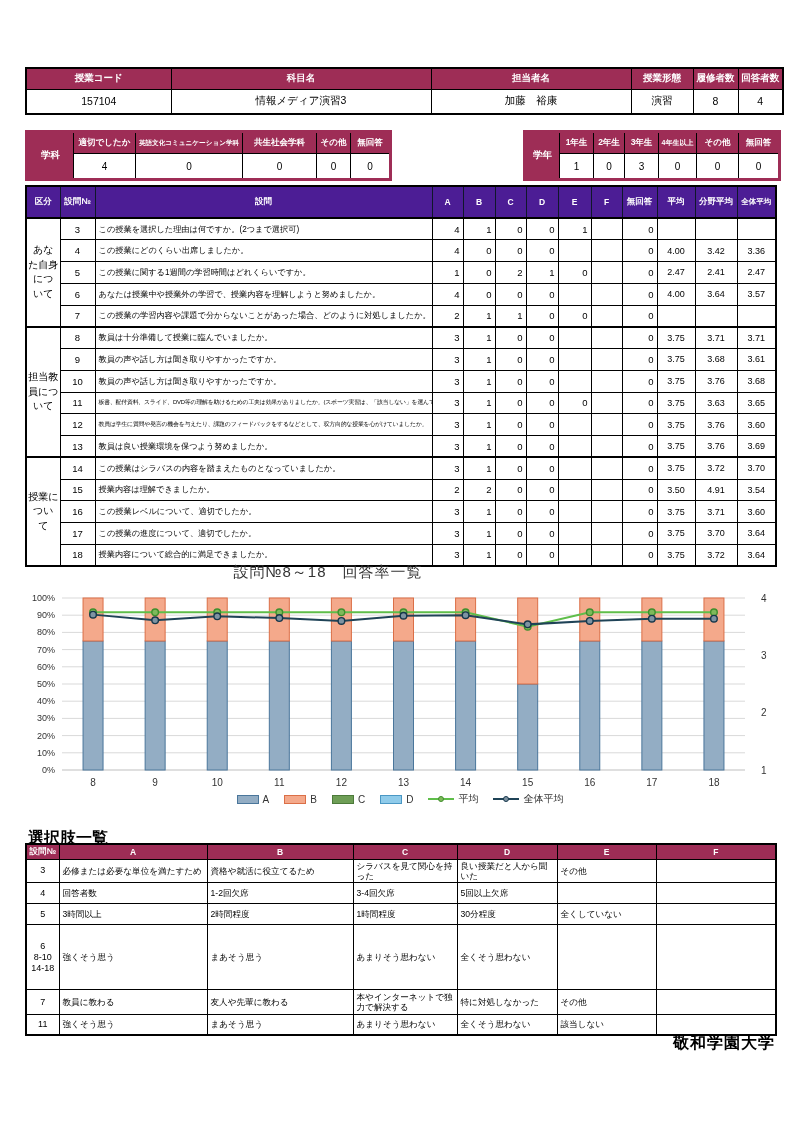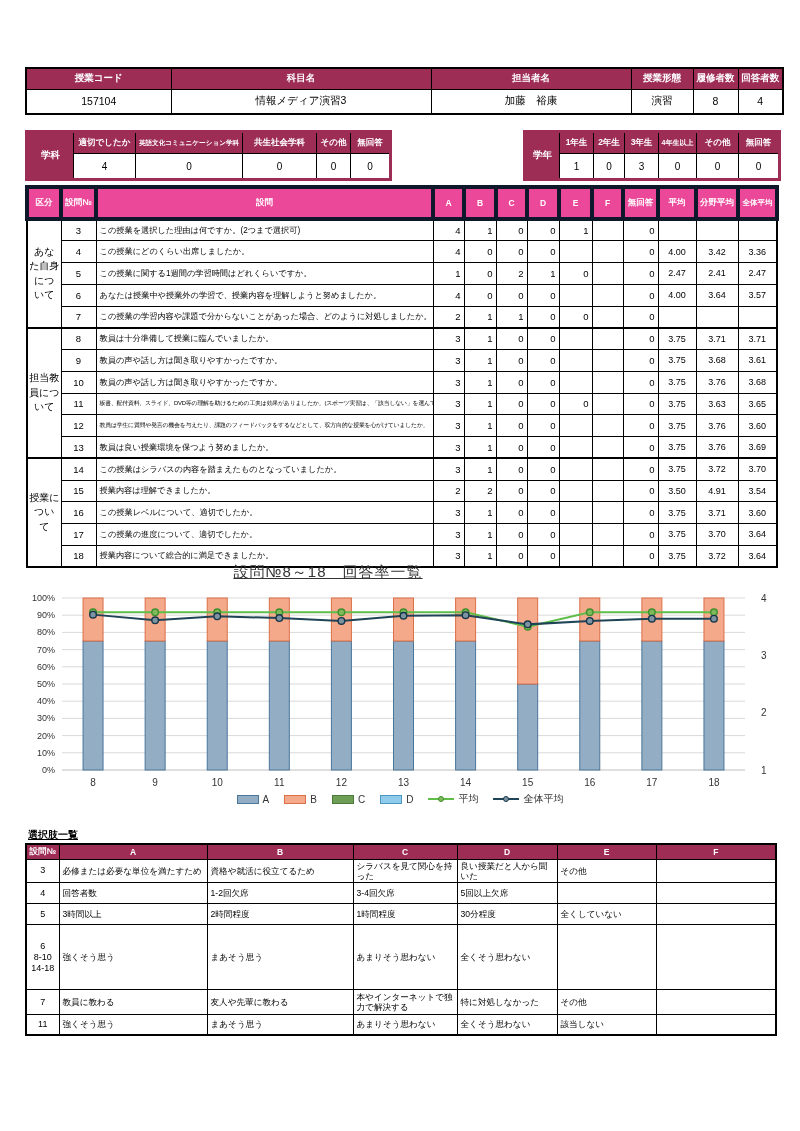--- a/index.html
+++ b/index.html
@@ -25,50 +25,50 @@
   #grade-table { left: 523px; top: 130px; width: 255px; }
   .side-table th { background: #9E2D56; color: #fff; font-size: 8.5px; font-weight: bold;
                    height: 22px; border: 1px solid #000; text-align: center; white-space: nowrap; }
   .side-table td { font-size: 10px; text-align: center; height: 26px; border: 1px solid #000; background:#fff; }
   .side-table .rowlabel { background: #9E2D56; color: #fff; font-size: 9.5px; font-weight: bold; }
   #dept-table tr:first-child th:nth-child(3) { font-size: 6.6px; }
   #grade-table tr:first-child th:nth-child(5) { font-size: 7px; }
 
   
   #main-table { position: absolute; left: 25px; top: 185px; width: 750px; border: 2px solid #000; }
-  #main-table th { background: #ec4899; color: #fff; font-size: 8.5px; font-weight: bold;
-                   height: 32px; border: 4px solid #0f172a; text-align: center; white-space: nowrap; }
+  #main-table th { background: #4c1d95; color: #fff; font-size: 8.5px; font-weight: bold;
+                   height: 32px; border: 1px solid #0f172a; text-align: center; white-space: nowrap; }
   #main-table th:nth-child(13) { font-size: 7.5px; }
   #main-table td { border: 1px solid #000; font-size: 9px; color: #000; vertical-align: middle; background:#fff; }
   #main-table tr.group-start td { border-top: 2px solid #000; }
   #main-table td.group-label { font-size: 10px; text-align: center; word-break: break-all;
                                line-height: 1.45; padding: 0 1px; }
   #main-table td.qno { text-align: center; font-size: 9.5px; }
   #main-table td.qtext { text-align: left; padding-left: 3px; font-size: 8.2px; white-space: nowrap; }
   #main-table td.qtext.tiny { font-size: 5.9px; letter-spacing: -0.2px; }
   #main-table td.num { text-align: right; padding-right: 3px; font-size: 9.5px; }
   #main-table td.avgv { text-align: center; font-size: 9px; }
   .diag { background-image: linear-gradient(to bottom right,
             transparent calc(50% - 0.7px), #000 calc(50% - 0.7px),
             #000 calc(50% + 0.7px), transparent calc(50% + 0.7px)); }
 
   
   #chart-title { position: absolute; top: 563px; left: 0; width: 656px; text-align: center;
-                 font-size: 15px; color: #333; letter-spacing: 1px; text-decoration: underline; }
+                 font-size: 15px; color: #333; letter-spacing: 1px; }
   #chart-svg { position: absolute; top: 585px; left: 0; }
   #chart-legend { position: absolute; top: 792px; left: 0; width: 800px; display: flex;
                   justify-content: center; align-items: center; gap: 15px; font-size: 10px; color: #333; }
   .legend-item { display: inline-flex; align-items: center; gap: 4px; }
   .swatch { display: inline-block; width: 22px; height: 9px; border: 1px solid; }
   .line-swatch { display: inline-block; width: 26px; height: 2.5px; position: relative; vertical-align: middle; }
   .line-dot { position: absolute; left: 50%; top: 50%; transform: translate(-50%,-50%);
               width: 6px; height: 6px; border-radius: 50%; border: 1.5px solid; }
 
   
-  #choices-caption { position: absolute; left: 28px; top: 828px; font-size: 10px; font-weight: bold;
+  #choices-caption { position: absolute; left: 28px; top: 828px; font-size: 16px; font-weight: bold;
                      color: #000; text-decoration: underline; }
   #choices-table { position: absolute; left: 25px; top: 843px; width: 750px; border: 2px solid #000; }
   #choices-table th { background: #9E2D56; color: #fff; font-size: 8.5px; font-weight: bold;
                       height: 15px; border: 1px solid #000; text-align: center; }
   #choices-table td { border: 1px solid #000; font-size: 8.6px; color: #000; vertical-align: middle;
                       text-align: left; padding: 1px 3px; line-height: 1.2; }
   #choices-table td.cno { text-align: center; font-size: 9px; padding: 0; }
   #choices-table tbody tr:nth-child(1) td,
   #choices-table tbody tr:nth-child(2) td,
   #choices-table tbody tr:nth-child(3) td { height: 21px; }
@@ -640,13 +640,14 @@
           <td>強くそう思う</td>
           <td>まあそう思う</td>
           <td>あまりそう思わない</td>
           <td>全くそう思わない</td>
           <td>該当しない</td>
           <td></td>
         </tr>
       </tbody>
     </table>
 
+  <div id="university">敬和学園大学</div>
 </div>
 
 </body></html>

